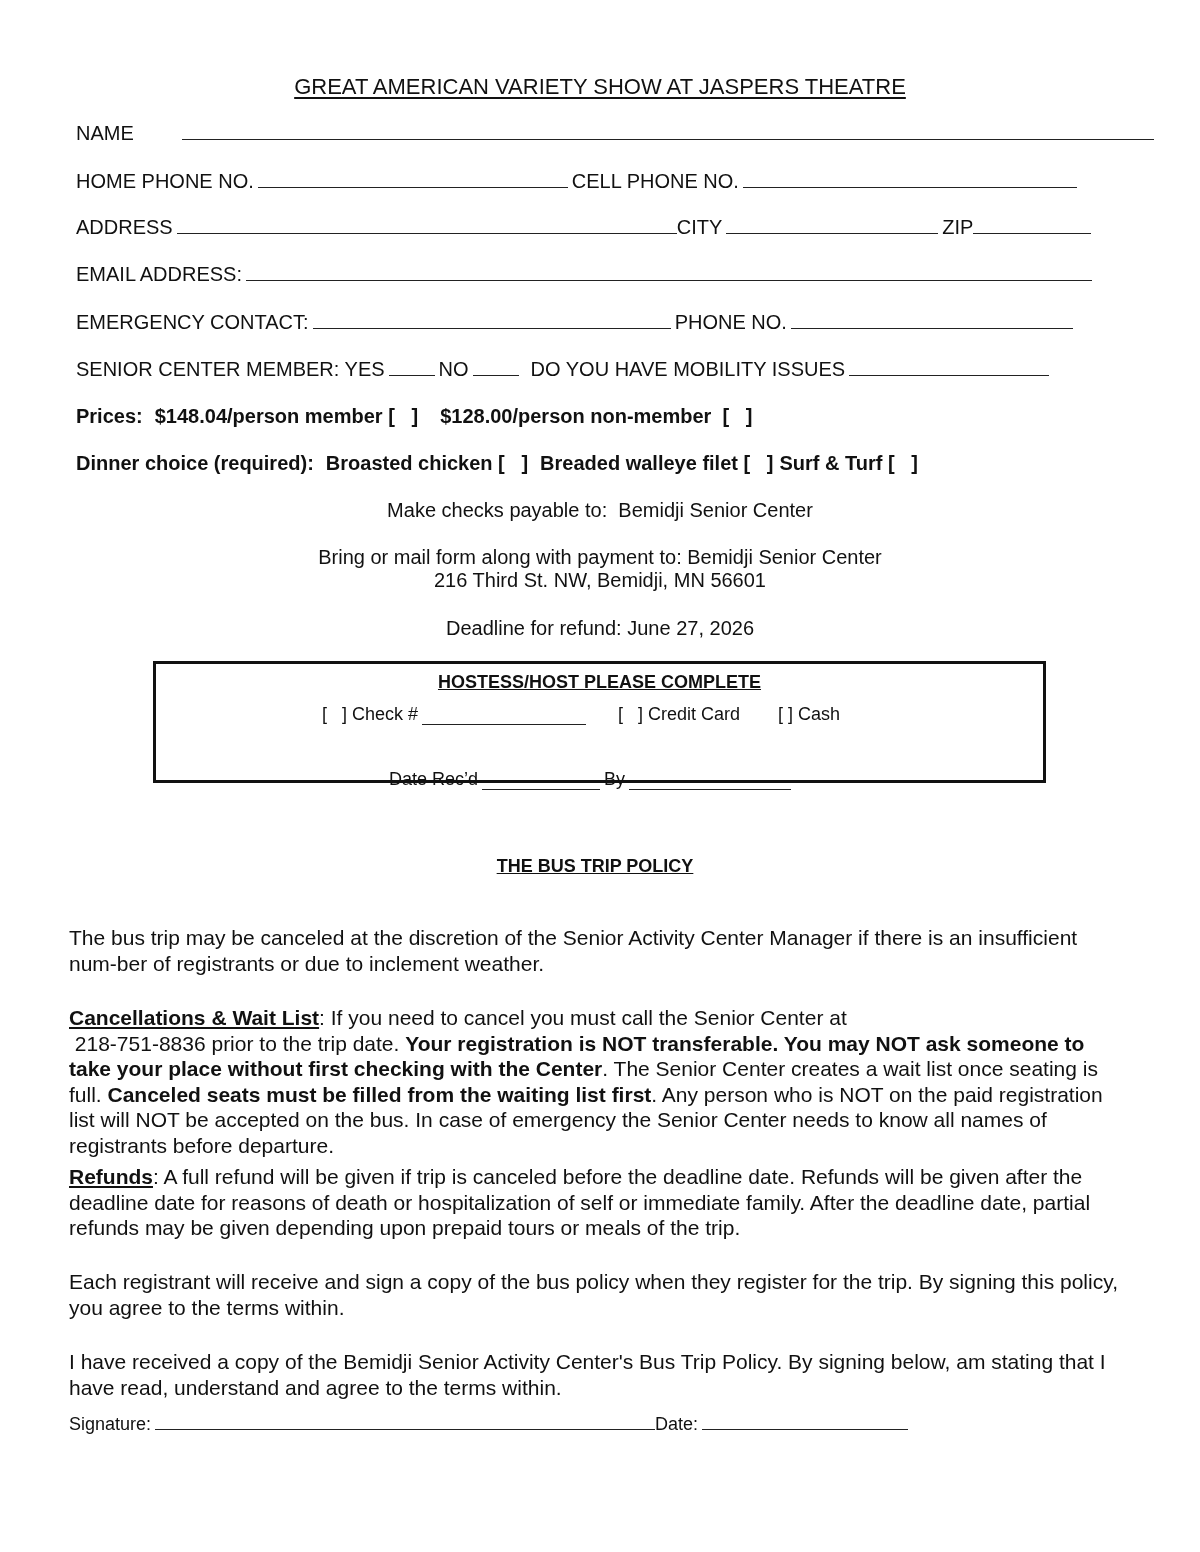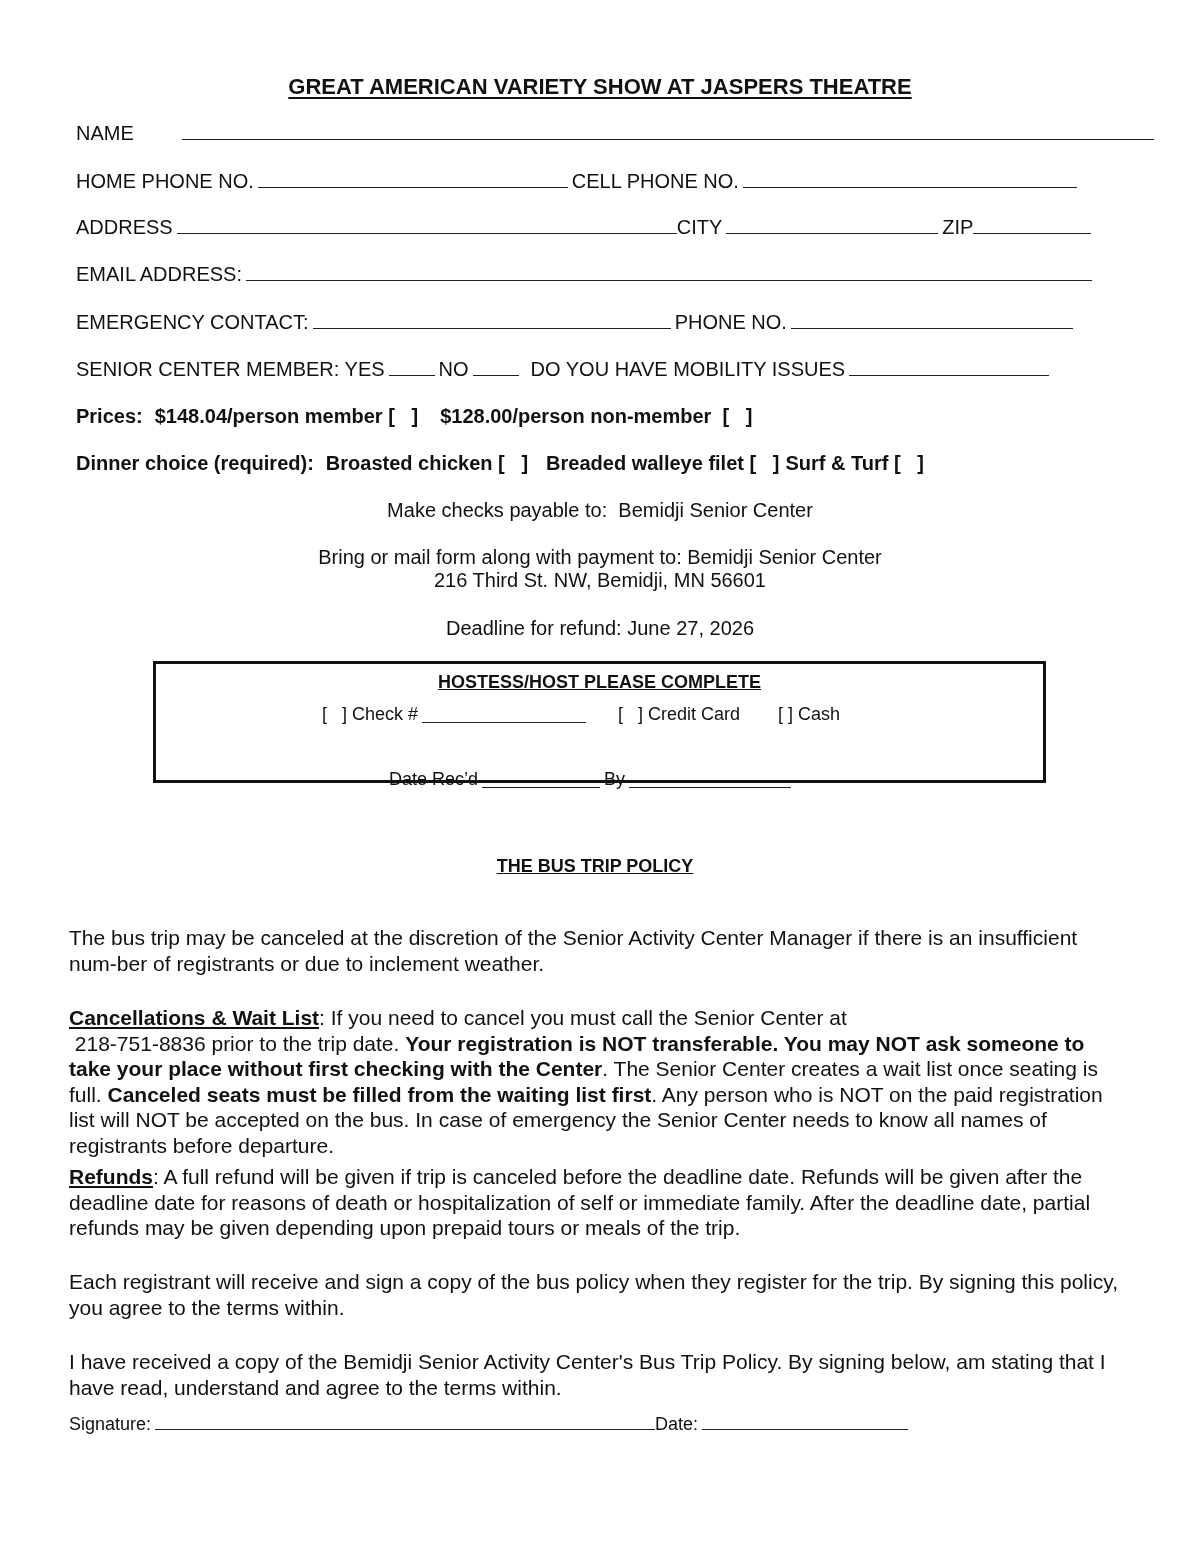--- a/index.html
+++ b/index.html
@@ -1,26 +1,26 @@
 <!DOCTYPE html>
 <html><head>
 <meta charset="utf-8">
 <style>
   * { box-sizing: border-box; margin: 0; padding: 0; }
   html, body { width: 1200px; height: 1552px; background: #ffffff; }
   body { font-family: "Liberation Sans", sans-serif; color: #111; position: relative; overflow: hidden; }
   .abs { position: absolute; white-space: nowrap; }
-  .title { left: 0; width: 1200px; top: 74px; text-align: center; font-size: 22px; font-weight: bold; text-decoration: underline; text-underline-offset: 3px; }
+  .title { left: 0; width: 1200px; top: 74px; text-align: center; font-size: 22px; font-weight: normal; text-decoration: underline; text-underline-offset: 3px; }
   .row { position: absolute; left: 76px; font-size: 20px; display: flex; align-items: baseline; white-space: nowrap; }
   .blank { display: inline-block; border-bottom: 1.5px solid #222; height: 16px; margin: 0 4px; vertical-align: baseline; }
   .bold { font-weight: bold; }
   .center { position: absolute; left: 0; width: 1200px; text-align: center; font-size: 20px; font-weight: normal; white-space: nowrap; }
   .host-box { position: absolute; left: 153px; top: 661px; width: 893px; height: 122px; border: 3px solid #111; }
   .host-title { position: absolute; left: 0; width: 100%; top: 8px; text-align: center; font-size: 18px; font-weight: bold; text-decoration: underline; }
-  .host-line { position: absolute; font-size: 18px; white-space: nowrap; display: flex; align-items: center; }
+  .host-line { position: absolute; font-size: 18px; white-space: nowrap; display: flex; align-items: flex-end; }
   .policy-title { position: absolute; left: 0; width: 1190px; top: 856px; text-align: center; font-size: 18px; font-weight: bold; text-decoration: underline; }
   .para { position: absolute; left: 69px; width: 1060px; font-size: 21px; line-height: 25.5px; margin-top: 43px; }
   .u { text-decoration: underline; font-weight: bold; }
   .sig { position: absolute; left: 69px; top: 1414px; font-size: 18px; display: flex; align-items: baseline; white-space: nowrap; }
 </style>
 </head>
 <body>
 
 <div class="abs title">GREAT AMERICAN VARIETY SHOW AT JASPERS THEATRE</div>
 
@@ -68,21 +68,21 @@
 
 <div class="row bold" style="top:405px;">
   <span>Prices:</span>
   <span style="margin-left:12px;white-space:pre;">$148.04/person member [   ]</span>
   <span style="margin-left:22px;white-space:pre;">$128.00/person non-member  [   ]</span>
 </div>
 
 <div class="row bold" style="top:452px;">
   <span>Dinner choice (required):</span>
   <span style="margin-left:12px;white-space:pre;">Broasted chicken [   ]</span>
-  <span style="margin-left:18px;white-space:pre;">Breaded walleye filet [   ]</span>
+  <span style="margin-left:12px;white-space:pre;">Breaded walleye filet [   ]</span>
   <span style="margin-left:6px;white-space:pre;">Surf &amp; Turf [   ]</span>
 </div>
 
 <div class="center" style="top:499px;white-space:pre;">Make checks payable to:  Bemidji Senior Center</div>
 <div class="center" style="top:546px;">Bring or mail form along with payment to: Bemidji Senior Center</div>
 <div class="center" style="top:569px;">216 Third St. NW, Bemidji, MN 56601</div>
 <div class="center" style="top:617px;">Deadline for refund: June 27, 2026</div>
 
 <div class="host-box">
   <div class="host-title">HOSTESS/HOST PLEASE COMPLETE</div>

